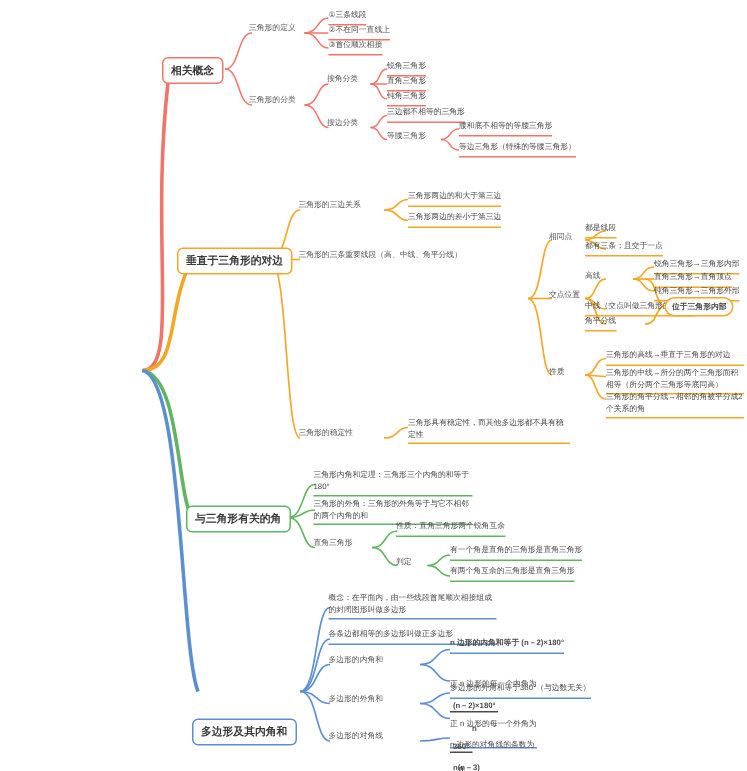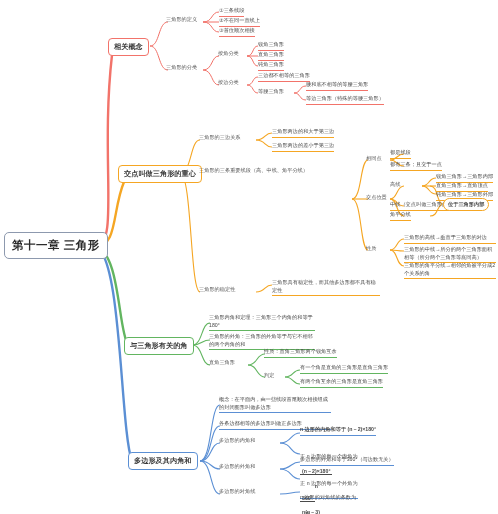--- a/index.html
+++ b/index.html
@@ -13,21 +13,21 @@
   .root{border:1px solid #8d99ae;border-radius:5px;background:#fff;
         font-weight:bold;font-size:11.5px;color:#2b2b2b;
         padding:5px 7px;letter-spacing:.5px;}
 
   
   .l1{border:1px solid;border-radius:4px;background:#fff;
       font-weight:bold;font-size:7.2px;padding:3px 5px;color:#3a3a3a;text-align:center;}
   .l1.red{border-color:#f2736a;}
   .l1.orange{border-color:#f5a623;}
   .l1.green{border-color:#62b560;}
-  .l1.blue{border-color:#5b8fd4;}
+  .l1.blue{border-color:#5b8fd4;margin-top:27px;}
 
   
   .leaf{font-size:5.2px;color:#4a4a4a;line-height:1.45;padding-bottom:1px;}
   .leaf.red{border-bottom:1px solid #f2736a;}
   .leaf.orange{border-bottom:1px solid #f5a623;}
   .leaf.green{border-bottom:1px solid #62b560;}
   .leaf.blue{border-bottom:1px solid #5b8fd4;}
 
   
   .mid{font-size:5.2px;color:#555;line-height:1.4;}
@@ -131,21 +131,20 @@
       <path d="M280,443 C292,443 290,433 300,433"></path>
       <path d="M280,443 C292,443 290,454 300,454"></path>
 
       <path d="M280,469 C292,469 290,462 300,462"></path>
       <path d="M280,469 C292,469 290,479 300,479"></path>
 
       <path d="M280,494 C292,494 290,492 300,492"></path>
     </g>
   </svg>
 
-  <div class="nd root" style="left:4px;top:232px;">第十一章 三角形</div>
 
   <div class="nd l1 red" style="left:108px;top:38px;">相关概念</div>
 
   <div class="nd mid" style="left:166px;top:16px;">三角形的定义</div>
   <div class="nd mid" style="left:166px;top:64px;">三角形的分类</div>
 
   <div class="nd leaf red" style="left:219px;top:7px;">①三条线段</div>
   <div class="nd leaf red" style="left:219px;top:17px;">②不在同一直线上</div>
   <div class="nd leaf red" style="left:219px;top:27px;">③首位顺次相接</div>
 
@@ -155,21 +154,21 @@
   <div class="nd leaf red" style="left:258px;top:41px;">锐角三角形</div>
   <div class="nd leaf red" style="left:258px;top:51px;">直角三角形</div>
   <div class="nd leaf red" style="left:258px;top:61px;">钝角三角形</div>
 
   <div class="nd leaf red" style="left:258px;top:72px;">三边都不相等的三角形</div>
   <div class="nd mid" style="left:258px;top:88px;">等腰三角形</div>
 
   <div class="nd leaf red" style="left:306px;top:81px;">腰和底不相等的等腰三角形</div>
   <div class="nd leaf red" style="left:306px;top:95px;">等边三角形（特殊的等腰三角形）</div>
 
-  <div class="nd l1 orange" style="left:118px;top:165px;">交点叫做三角形的重心</div>
+  <div class="nd l1 orange" style="left:118px;top:165px;">垂直于三角形的对边</div>
 
   <div class="nd mid" style="left:199px;top:134px;">三角形的三边关系</div>
   <div class="nd mid" style="left:199px;top:167px;width:156px;">三角形的三条重要线段（高、中线、角平分线）</div>
   <div class="nd mid" style="left:199px;top:286px;">三角形的稳定性</div>
 
   <div class="nd leaf orange" style="left:272px;top:128px;">三角形两边的和大于第三边</div>
   <div class="nd leaf orange" style="left:272px;top:142px;">三角形两边的差小于第三边</div>
 
   <div class="nd mid" style="left:366px;top:155px;">相同点</div>
   <div class="nd mid" style="left:366px;top:194px;">交点位置</div>

